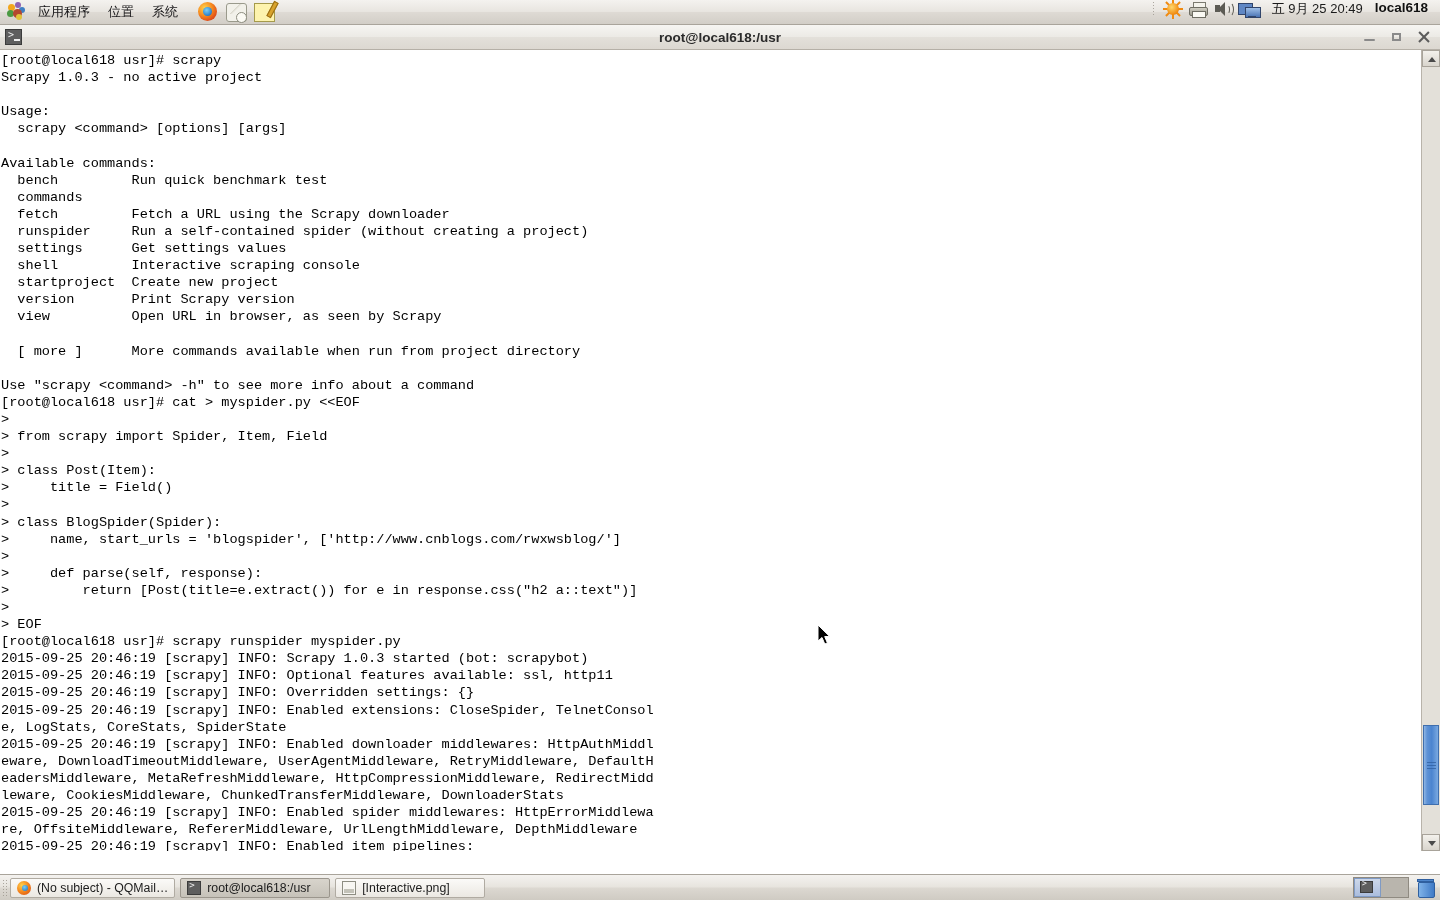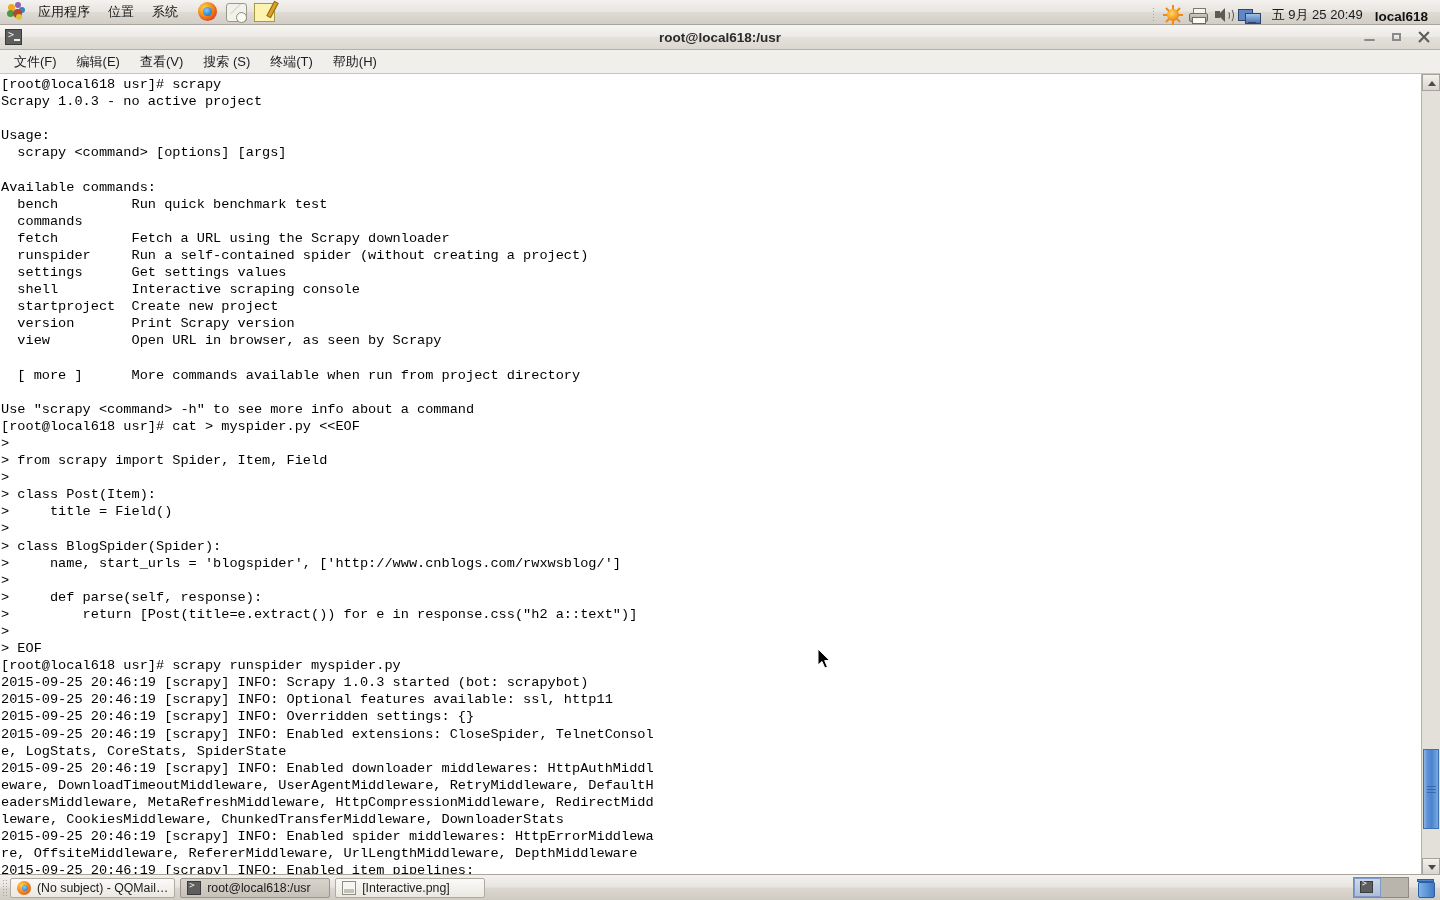--- a/index.html
+++ b/index.html
@@ -12,21 +12,21 @@
   #root { position: relative; width: 1440px; height: 900px; }
 
   
   .top-panel {
     position: absolute; left: 0; top: 0; width: 1440px; height: 25px;
     background: linear-gradient(to bottom, #f4f2ef 0%, #e8e5e0 48%, #dedad4 52%, #d2cec7 100%);
     border-bottom: 1px solid #a9a49b;
     display: flex; align-items: center; box-sizing: border-box;
   }
   .panel-left { display: flex; align-items: center; height: 100%; }
-  .panel-right { margin-left: auto; display: flex; align-items: flex-end; height: 100%; padding-right: 8px; }
+  .panel-right { margin-left: auto; display: flex; align-items: flex-start; height: 100%; padding-right: 8px; }
   .menu-item {
     font-size: 13px; color: #19181a; padding: 0 9px; height: 100%;
     display: flex; align-items: center; white-space: nowrap;
   }
   .foot-icon { width: 22px; height: 20px; margin-left: 5px; margin-right: 2px; position: relative; }
   .foot-icon .p { position: absolute; border-radius: 50%; }
 
   .panel-sep { width: 7px; }
   .launcher { width: 24px; height: 22px; margin: 0 2px; position: relative; }
 
@@ -275,28 +275,20 @@
     <div class="titlebar">
       <span class="tb-icon"></span>
       <span class="tb-title">root@local618:/usr</span>
       <span class="tb-buttons">
         <span class="wbtn wb-min"></span>
         <span class="wbtn wb-max"></span>
         <span class="wbtn wb-close"></span>
       </span>
     </div>
 
-    <div class="menubar">
-      <span class="mb">文件(F)</span>
-      <span class="mb">编辑(E)</span>
-      <span class="mb">查看(V)</span>
-      <span class="mb">搜索 (S)</span>
-      <span class="mb">终端(T)</span>
-      <span class="mb">帮助(H)</span>
-    </div>
 
     <div class="term-wrap">
       <div class="term">
         <pre>[root@local618 usr]# scrapy
 Scrapy 1.0.3 - no active project
 
 Usage:
   scrapy &lt;command&gt; [options] [args]
 
 Available commands:

